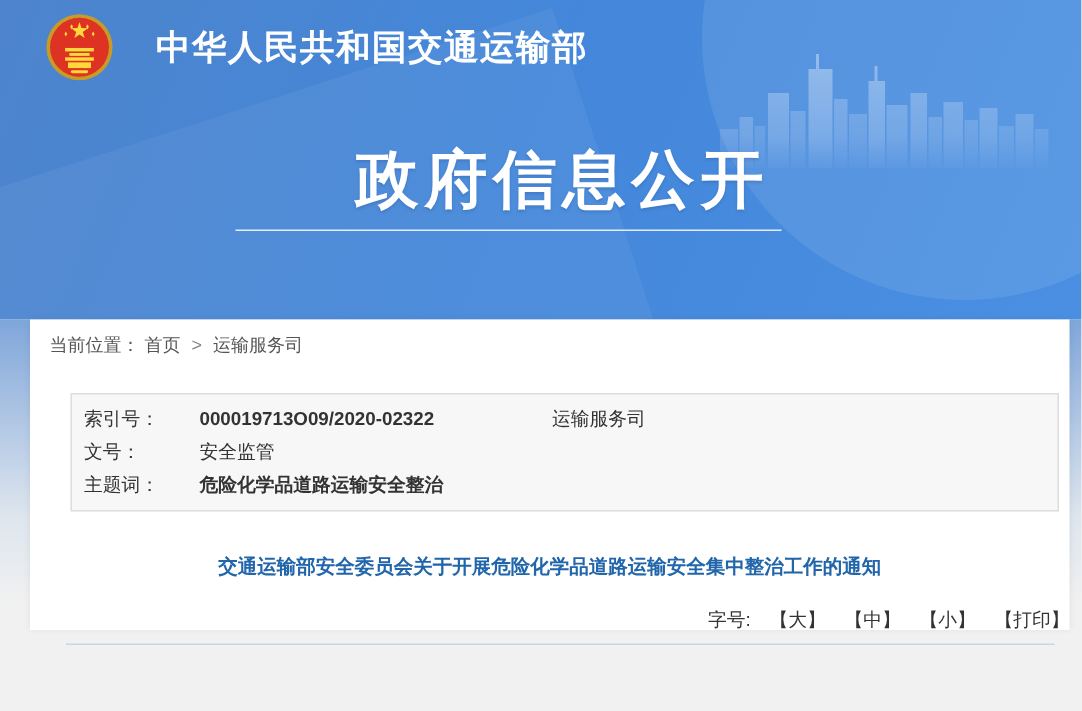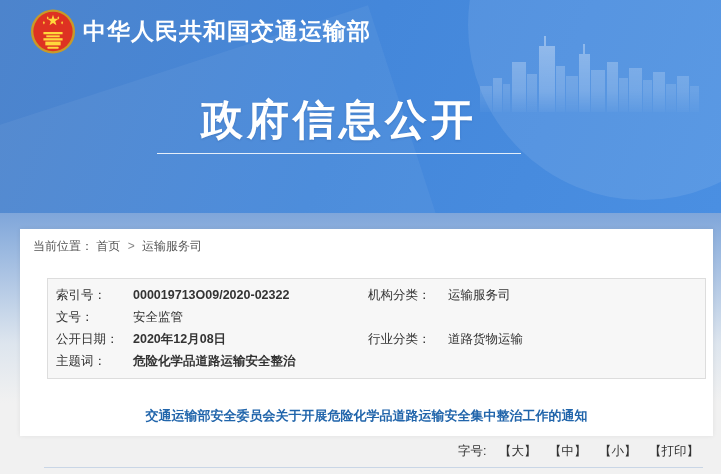--- a/index.html
+++ b/index.html
@@ -22,45 +22,46 @@
     transform: rotate(-18deg);
   }
   .banner-circle {
     position: absolute; left: 468px; top: -150px;
     width: 350px; height: 350px; border-radius: 50%;
     background: rgba(255,255,255,0.09);
   }
   .skyline { position: absolute; left: 478px; top: 28px; }
   .site-header {
     position: absolute; top: 8px; left: 30px;
-    display: flex; align-items: center; gap: 7px;
+    display: flex; align-items: center; gap: 28px;
   }
   .emblem svg { display: block; }
   .site-name {
     color: #ffffff; font-size: 23px; font-weight: bold; letter-spacing: 1px;
     text-decoration: none;
   }
   .banner-inner { position: absolute; left: 0; top: 0; width: 678px; }
   .banner-title {
     position: absolute; top: 92px; width: 678px; text-align: center;
     color: #ffffff; font-size: 42px; font-weight: bold; letter-spacing: 4px;
     text-shadow: 0 1px 2px rgba(30,70,130,0.25);
+    margin-left: 36px;
   }
   .banner-underline {
     position: absolute; top: 153px; left: 157px;
     width: 364px; height: 1px; background: rgba(255,255,255,0.85);
   }
   
   .content-bg {
     position: relative;
     width: 721px; height: 261px;
     background: linear-gradient(180deg, #7fa6da 0px, #dde5ee 130px, #f1f1f1 190px, #f1f1f1 100%);
   }
   .panel {
-    position: absolute; left: 20px; top: 16px;
+    position: absolute; left: 20px; top: 0;
     width: 693px; height: 207px;
     background: #ffffff;
     box-shadow: 0 0 5px rgba(0,0,0,0.07);
   }
   .breadcrumb {
     padding: 9px 13px 0 13px;
     font-size: 12px; color: #555; line-height: 17px;
   }
   .breadcrumb a { color: #555; text-decoration: none; cursor: pointer; }
   .breadcrumb .sep { margin: 0 4px; color: #888; }
@@ -78,21 +79,20 @@
   .mv2 { flex: 1; }
   .doc-title {
     margin: 23px auto 0 auto;
     width: 655px;
     text-align: center;
     color: #2165ab;
     font-size: 13px; font-weight: bold; line-height: 28px;
   }
   .toolbar {
     margin-top: 13px;
-    padding-right: 14px;
     text-align: right;
     font-size: 12.5px; color: #333;
   }
   .toolbar a { color: #333; text-decoration: none; cursor: pointer; margin-left: 9px; }
   .toolbar .tb-label { margin-left: 0; }
   .footer-line {
     margin: 7px 10px 0 24px;
     border-top: 1px solid #c9d6e6;
     height: 4px;
   }
@@ -172,32 +172,25 @@
       <span>当前位置：</span>
       <a>首页</a>
       <span class="sep">&gt;</span>
       <a>运输服务司</a>
     </div>
 
     <div class="meta-table">
       <div class="meta-row">
         <span class="ml1">索引号：</span>
         <span class="mv1">000019713O09/2020-02322</span>
-        <span class="ml2">机构分类：</span>
         <span class="mv2">运输服务司</span>
       </div>
       <div class="meta-row">
         <span class="ml1">文号：</span>
         <span class="mv2">安全监管</span>
-      </div>
-      <div class="meta-row">
-        <span class="ml1">公开日期：</span>
-        <span class="mv1">2020年12月08日</span>
-        <span class="ml2">行业分类：</span>
-        <span class="mv2">道路货物运输</span>
       </div>
       <div class="meta-row">
         <span class="ml1">主题词：</span>
         <span class="mv1">危险化学品道路运输安全整治</span>
         <span class="ml2"></span>
         <span class="mv2"></span>
       </div>
     </div>
 
     <h1 class="doc-title">交通运输部安全委员会关于开展危险化学品道路运输安全集中整治工作的通知</h1>

